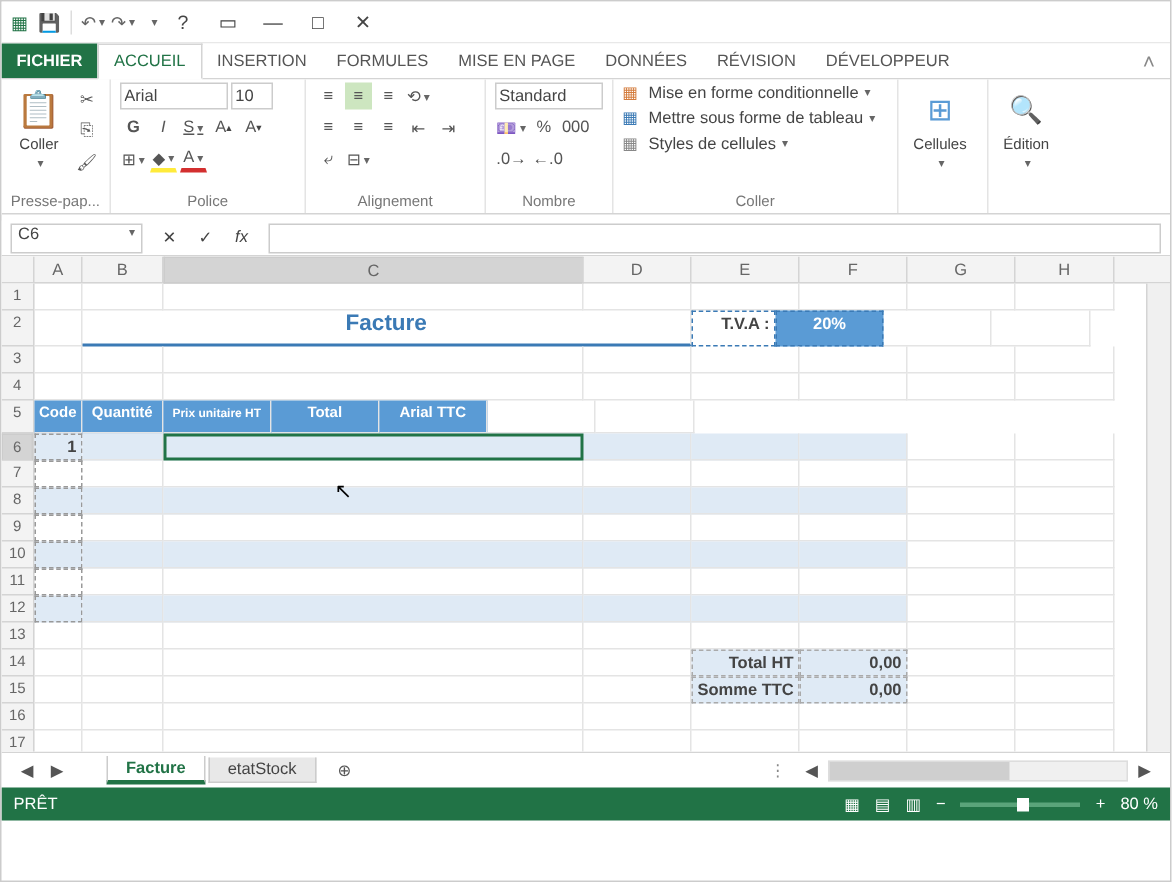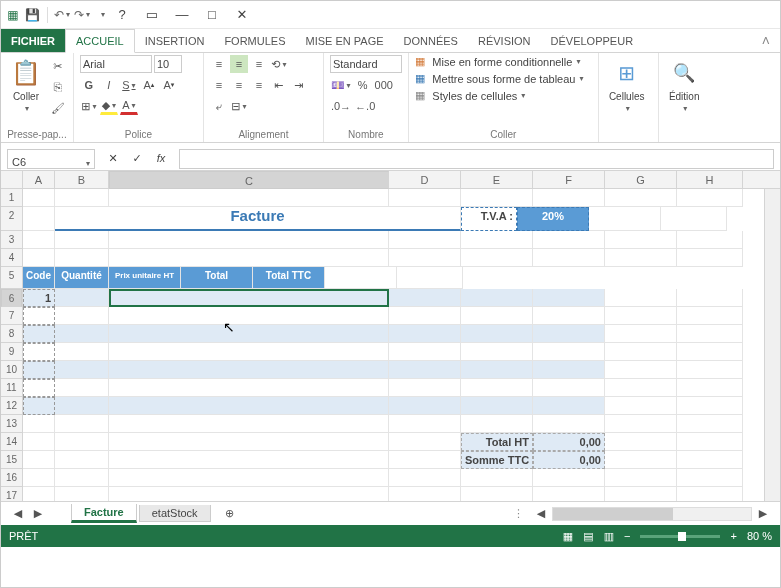--- a/index.html
+++ b/index.html
@@ -21,21 +21,21 @@
 .rgroup .lbl{text-align:center;color:#777;font-size:10px;padding:2px 0;position:relative}
 .big{display:flex;flex-direction:column;align-items:center;gap:2px;padding:2px 4px}
 .big .glyph{font-size:24px;height:32px;display:flex;align-items:center}
 .big .txt{font-size:10px;color:#444}
 .colstack{display:flex;flex-direction:column;gap:3px;padding-top:2px}
 .rowstack{display:flex;gap:2px;align-items:center}
 .smbtn{min-width:18px;height:18px;display:flex;align-items:center;justify-content:center;font-size:11px;color:#555;border:1px solid transparent}
 .sel{height:18px;border:1px solid #ccc;background:#fff;font-size:11px;padding:0 2px}
 .triangle{font-size:8px;color:#666;margin-left:2px}
 .formulabar{height:24px;border-bottom:1px solid #d4d4d4;display:flex;align-items:center;background:#fff;margin-top:4px}
-.namebox{width:88px;height:20px;border:1px solid #ccc;margin-left:6px;padding:0 4px;display:flex;align-items:flex-end;justify-content:space-between}
+.namebox{width:88px;height:20px;border:1px solid #ccc;margin-left:6px;padding:0 4px;display:flex;align-items:flex-start;justify-content:space-between}
 .fbtns{display:flex;gap:4px;margin:0 8px;color:#888}
 .fbtns span{width:20px;text-align:center}
 .fxinput{flex:1;height:20px;border:1px solid #ccc;margin-right:6px;padding:0 4px}
 .grid{position:relative;background:#fff;height:330px;overflow:hidden}
 .colhdr{display:flex;height:18px;background:#f3f3f3;border-bottom:1px solid #d4d4d4}
 .corner{width:22px;border-right:1px solid #d4d4d4;background:#f3f3f3}
 .ch{border-right:1px solid #d4d4d4;text-align:center;color:#666;font-size:11px;line-height:18px}
 .rows{display:flex}
 .rowhdr{width:22px;background:#f3f3f3;border-right:1px solid #d4d4d4}
 .rh{height:18px;border-bottom:1px solid #d4d4d4;text-align:center;color:#666;font-size:10px;line-height:18px}
@@ -296,21 +296,21 @@
           <div class="cell" style="width:72px"></div>
           <div class="cell" style="width:72px"></div>
           <div class="cell" style="width:66px"></div>
         </div>
 
       <div class="cellrow" style="height:22px">
         <div class="cell th" style="width:32px">Code</div>
         <div class="cell th" style="width:54px">Quantité</div>
         <div class="cell th" style="width:72px;font-size:8px">Prix unitaire HT</div>
         <div class="cell th" style="width:72px">Total</div>
-        <div class="cell th" style="width:72px">Total TTC</div>
+        <div class="cell th" style="width:72px">Arial TTC</div>
         <div class="cell" style="width:72px"></div>
           <div class="cell" style="width:66px"></div>
       </div>
 
       <div class="cellrow">
         <div class="cell band dotted" style="width:32px;text-align:right;font-weight:700">1</div>
         <div class="cell band" style="width:54px"></div>
         <div class="cell band selcell" style="width:280px"></div>
         <div class="cell band" style="width:72px"></div>
           <div class="cell band" style="width:72px"></div>

